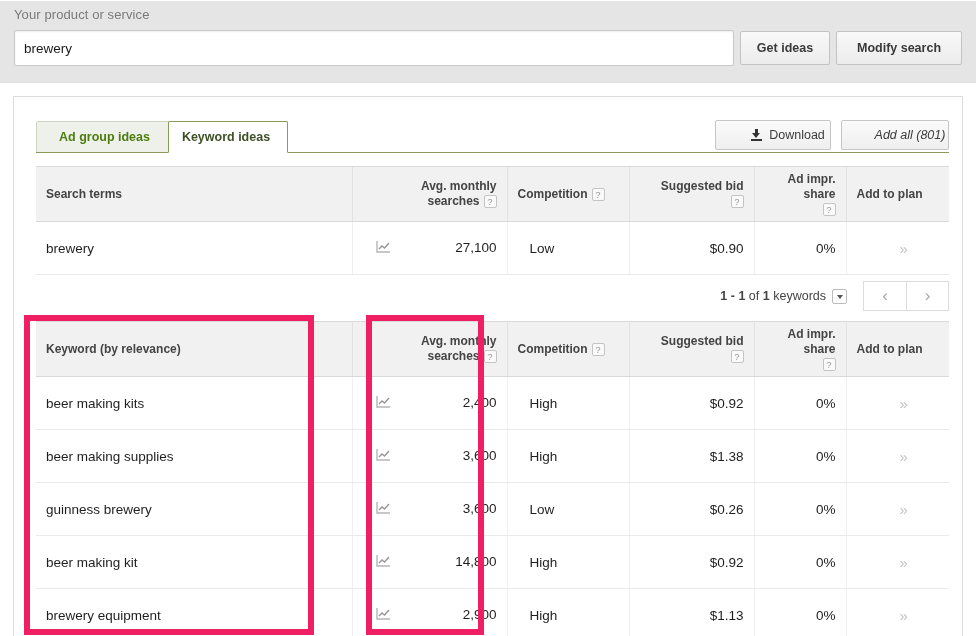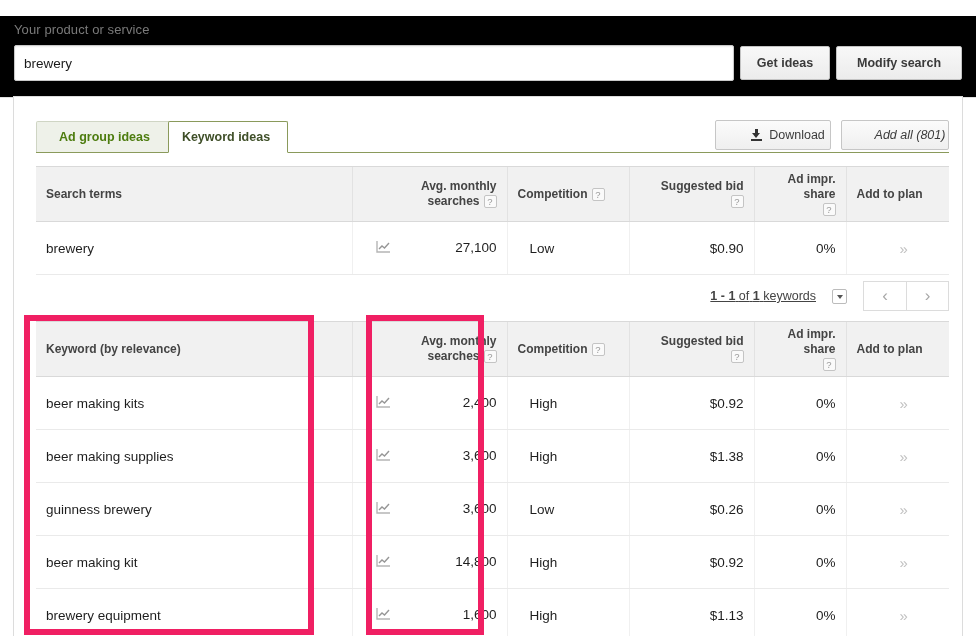--- a/index.html
+++ b/index.html
@@ -8,22 +8,22 @@
     background: #ffffff;
     font-family: "Liberation Sans", sans-serif;
     font-size: 13px;
     color: #222222;
     overflow: hidden;
   }
   #root { position: relative; width: 976px; height: 636px; background: #fff; }
 
   
   .search-header {
-    position: absolute; left: 0; top: 16px; width: 976px; height: 82px;
-    background: #000000;
+    position: absolute; left: 0; top: 1px; width: 976px; height: 82px;
+    background: #e5e5e5;
     border-bottom: 1px solid #e0e0e0;
   }
   .field-label {
     position: absolute; left: 14px; top: 6px;
     font-size: 13px; color: #7a7a7a;
     letter-spacing: .1px;
   }
   .search-input {
     position: absolute; left: 14px; top: 29px;
     width: 720px; height: 36px;
@@ -173,21 +173,21 @@
 
   
   .graph-icon { display: inline-block; width: 16px; height: 14px; opacity: .65; cursor: pointer; }
 
   
   .pager {
     position: absolute; left: 36px; top: 274px; width: 913px; height: 44px;
     display: flex; align-items: center; justify-content: flex-end;
     gap: 0;
   }
-  .pager-text { font-size: 12.5px; color: #444; margin-right: 16px; text-decoration: underline; }
+  .pager-text { font-size: 12.5px; color: #444; margin-right: 6px; }
   .pager-text b { font-weight: bold; }
   .pager-caret {
     display: inline-block; width: 15px; height: 15px;
     border: 1px solid #bcbcbc; border-radius: 2px; background: #fff;
     position: relative; vertical-align: middle; cursor: pointer;
     margin-right: 16px;
   }
   .pager-caret::after {
     content: ""; position: absolute; left: 3.5px; top: 5px;
     border-left: 3.5px solid transparent; border-right: 3.5px solid transparent;
@@ -389,21 +389,21 @@
           <td class="l">High</td>
           <td class="r">$0.92</td>
           <td class="r">0%</td>
           <td class="c"><span class="chev2">»</span></td>
         </tr>
         <tr>
           <td class="l">brewery equipment</td>
           <td class="r"><span style="float:left"><svg class="graph-icon" viewBox="0 0 16 14" aria-hidden="true">
                 <path d="M2 1 L2 12 L15 12" fill="none" stroke="#8d8d8d" stroke-width="1.4"></path>
                 <path d="M4 9 L7 6 L9.5 8 L14 3" fill="none" stroke="#5f5f5f" stroke-width="1.4"></path>
-              </svg></span><span>1,600</span></td>
+              </svg></span><span>2,900</span></td>
           <td class="l">High</td>
           <td class="r">$1.13</td>
           <td class="r">0%</td>
           <td class="c"><span class="chev2">»</span></td>
         </tr>
       </tbody>
   </table>
 
   <div class="hl-box" id="highlight-keyword-column"></div>
   <div class="hl-box" id="highlight-searches-column"></div>

